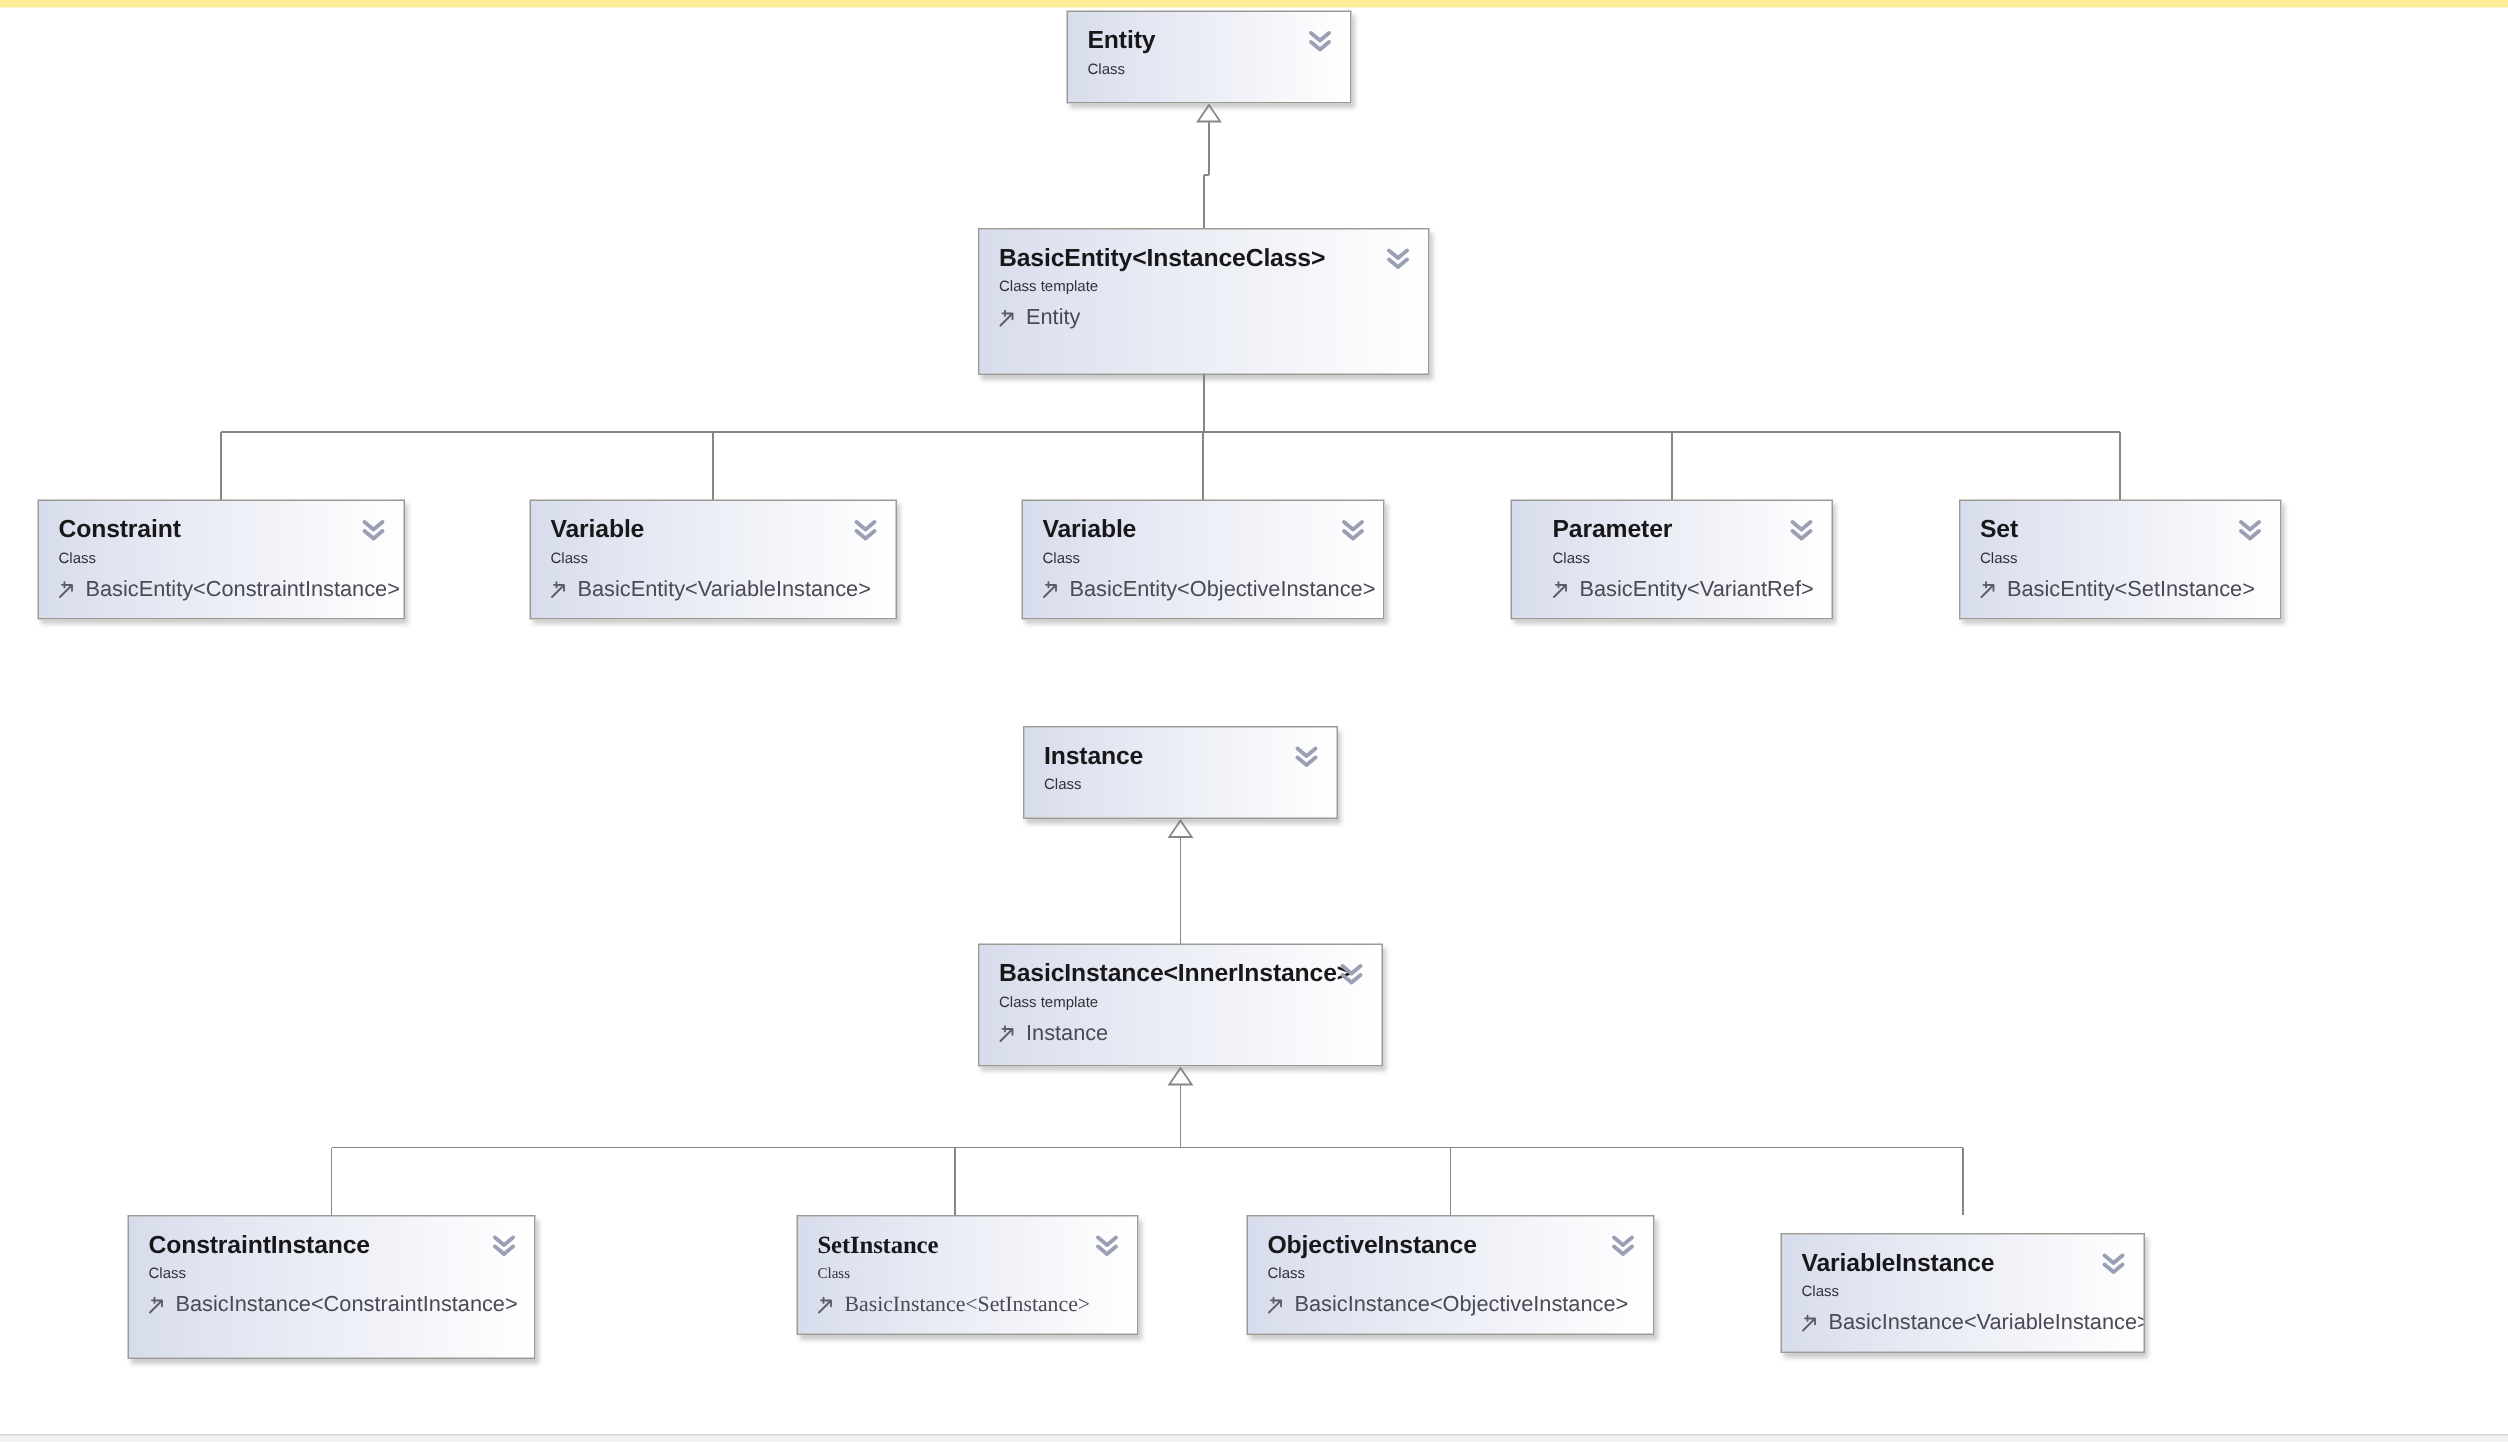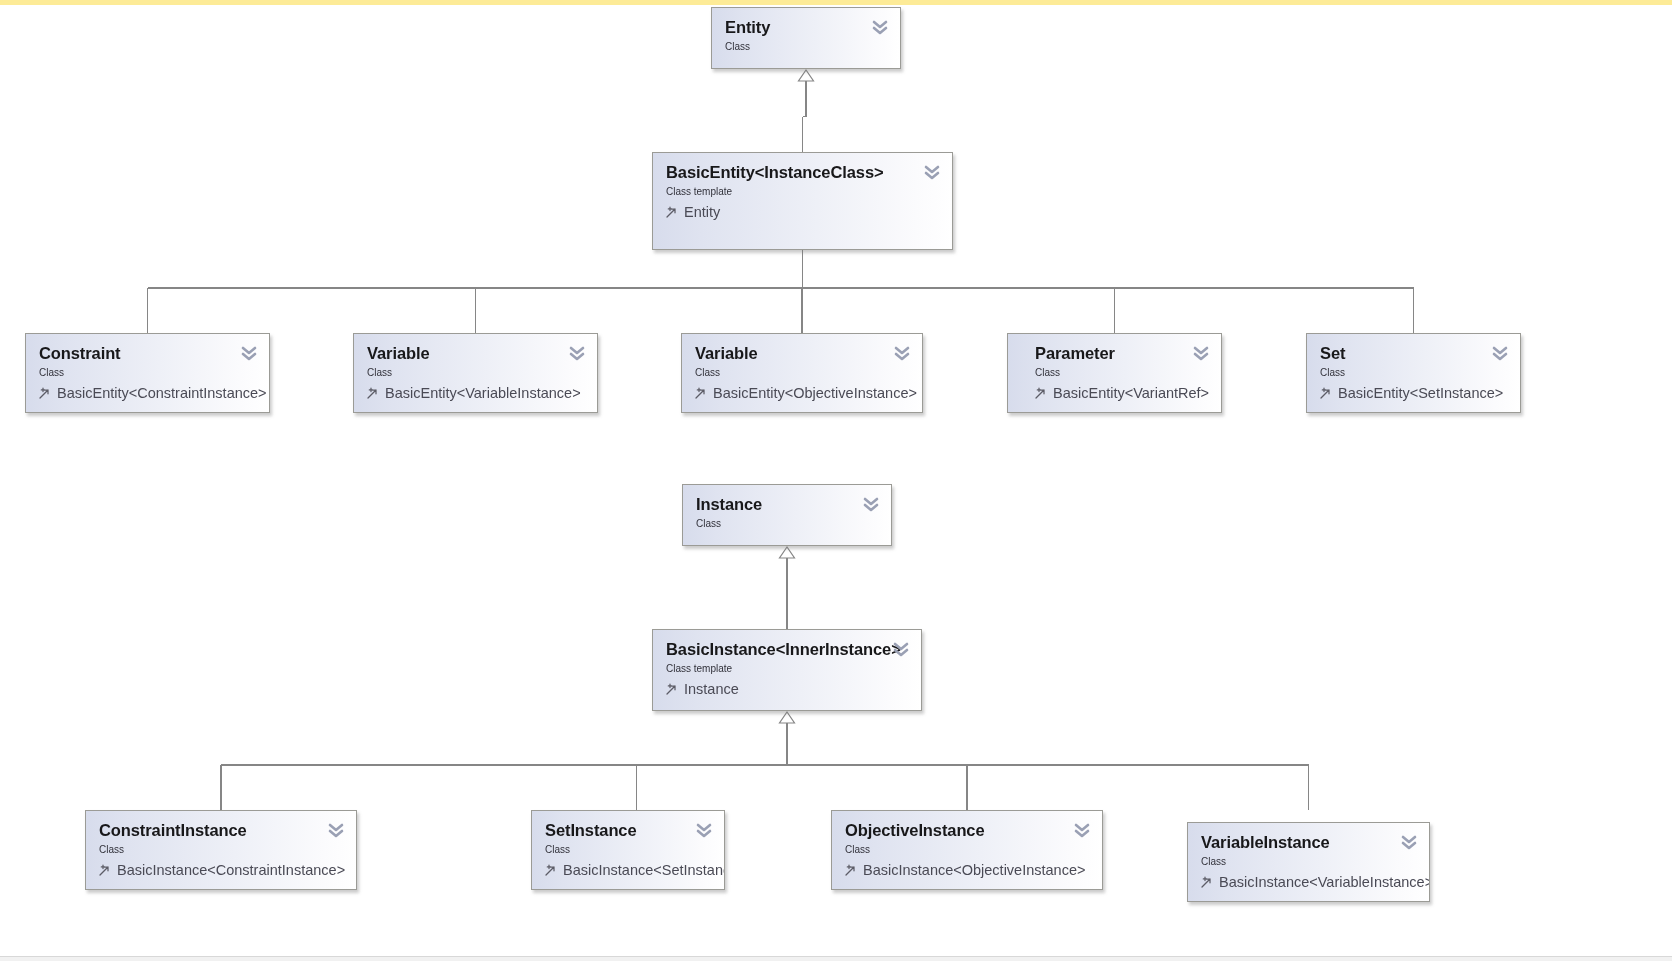--- a/index.html
+++ b/index.html
@@ -229,35 +229,35 @@
         <svg class="base-arrow" viewBox="0 0 12 13">
           <path d="M1 11 L9 3 M9 3 L5.2 3 M9 3 L9 6.8 M4 1.2 L4 4.6 M2.3 2.9 L5.7 2.9" stroke="#5c5c66" stroke-width="1.25" fill="none" stroke-linecap="round"></path>
         </svg>
         <span>Instance</span>
       </div>
       <svg class="chevron" viewBox="0 0 18 20">
         <path d="M3 5 L9 10 L15 5" stroke="#9aa0b4" stroke-width="2.6" fill="none" stroke-linecap="round" stroke-linejoin="round"></path>
         <path d="M3 11 L9 16 L15 11" stroke="#9aa0b4" stroke-width="2.6" fill="none" stroke-linecap="round" stroke-linejoin="round"></path>
       </svg>
     </div>
-    <div class="node" style="left: 85px; top: 810px; width: 272px; height: 80px;">
+    <div class="node" style="left: 85px; top: 810px; width: 272px; height: 96px;">
       <div class="node-title">ConstraintInstance</div>
       <div class="node-kind">Class</div>
       <div class="node-base">
         <svg class="base-arrow" viewBox="0 0 12 13">
           <path d="M1 11 L9 3 M9 3 L5.2 3 M9 3 L9 6.8 M4 1.2 L4 4.6 M2.3 2.9 L5.7 2.9" stroke="#5c5c66" stroke-width="1.25" fill="none" stroke-linecap="round"></path>
         </svg>
         <span>BasicInstance&lt;ConstraintInstance&gt;</span>
       </div>
       <svg class="chevron" viewBox="0 0 18 20">
         <path d="M3 5 L9 10 L15 5" stroke="#9aa0b4" stroke-width="2.6" fill="none" stroke-linecap="round" stroke-linejoin="round"></path>
         <path d="M3 11 L9 16 L15 11" stroke="#9aa0b4" stroke-width="2.6" fill="none" stroke-linecap="round" stroke-linejoin="round"></path>
       </svg>
     </div>
-    <div class="node" style="left: 531px; top: 810px; width: 194px; height: 80px;">
+    <div class="node" style="left: 531px; top: 810px; width: 228px; height: 80px; font-family: Liberation Serif, serif;">
       <div class="node-title">SetInstance</div>
       <div class="node-kind">Class</div>
       <div class="node-base">
         <svg class="base-arrow" viewBox="0 0 12 13">
           <path d="M1 11 L9 3 M9 3 L5.2 3 M9 3 L9 6.8 M4 1.2 L4 4.6 M2.3 2.9 L5.7 2.9" stroke="#5c5c66" stroke-width="1.25" fill="none" stroke-linecap="round"></path>
         </svg>
         <span>BasicInstance&lt;SetInstance&gt;</span>
       </div>
       <svg class="chevron" viewBox="0 0 18 20">
         <path d="M3 5 L9 10 L15 5" stroke="#9aa0b4" stroke-width="2.6" fill="none" stroke-linecap="round" stroke-linejoin="round"></path>

